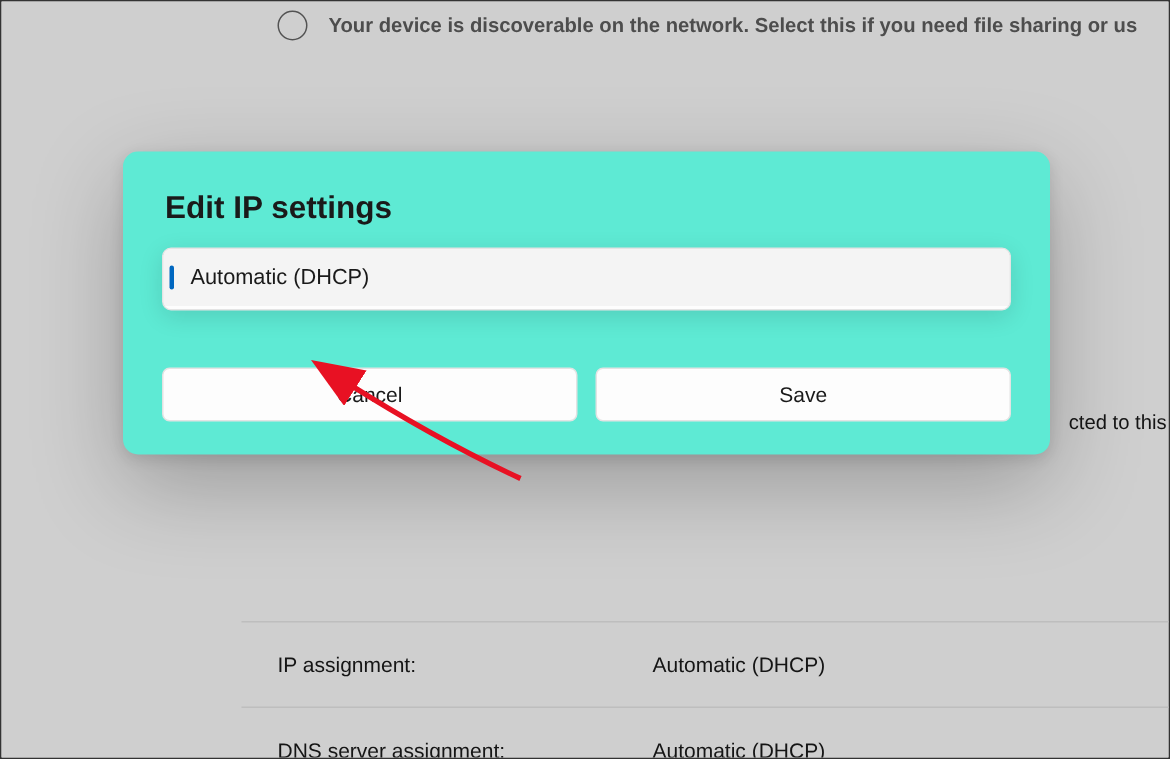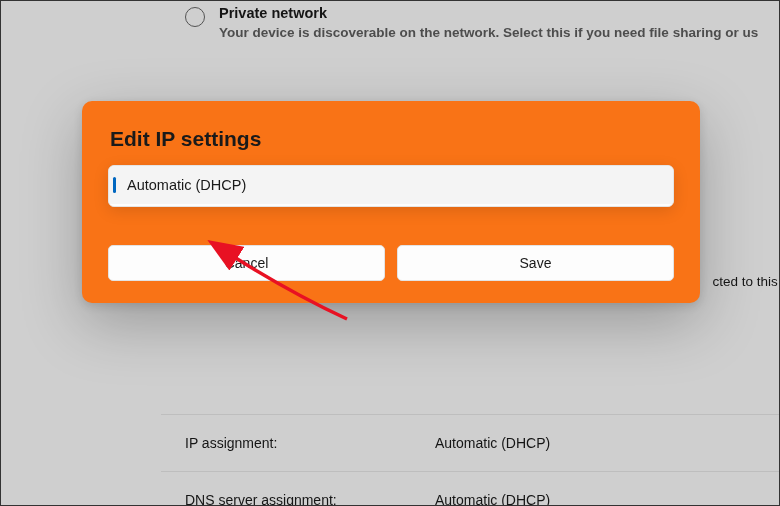--- a/index.html
+++ b/index.html
@@ -86,21 +86,21 @@
       color: #1a1a1a;
       white-space: nowrap;
     }
     
     
     .dialog {
       position: absolute;
       top: 100px;
       left: 81px;
       width: 618px;
-      background: #f97316;
+      background: #5eead4;
       border-radius: 10px;
       box-shadow: 0 20px 60px rgba(0,0,0,0.25), 0 3px 10px rgba(0,0,0,0.12);
       z-index: 10;
       padding: 26px 26px 22px 26px;
     }
     .dialog-title {
       font-size: 21px;
       font-weight: 600;
       color: #1a1a1a;
       margin-bottom: 14px;
@@ -164,21 +164,20 @@
     }
   </style>
 </head>
 <body>
 
 <div class="background-page">
   <div class="bg-section" style="top: 4px;">
     <div class="radio-row">
       <div class="radio-circle"></div>
       <div>
-        <div class="radio-label">Private network</div>
         <div class="radio-desc">
           <span>Your device is discoverable on the network. Select this if you need file sharing or us</span><br>
         </div>
       </div>
     </div>
   </div>
 
   <div class="bg-toptext">cted to this n</div>
 
   <div class="bg-section" style="top: 413px;">

